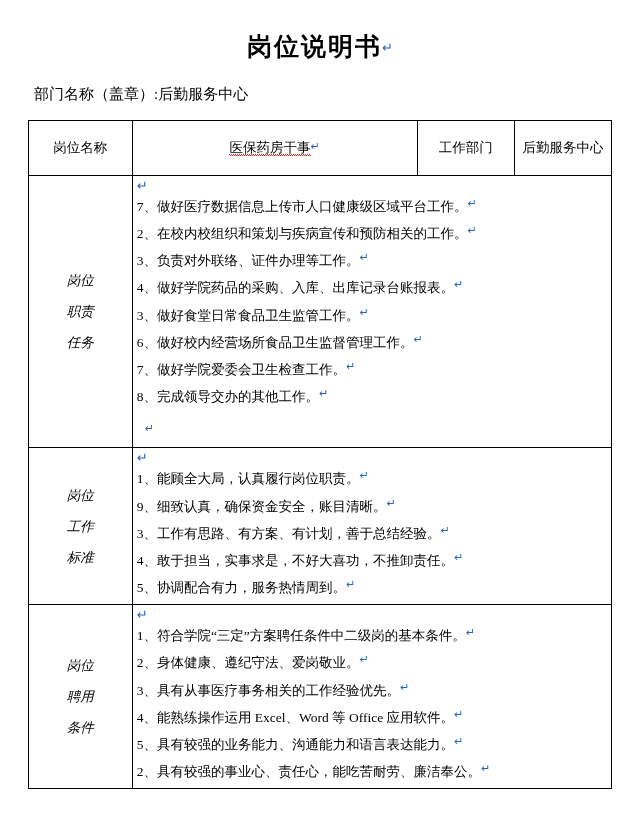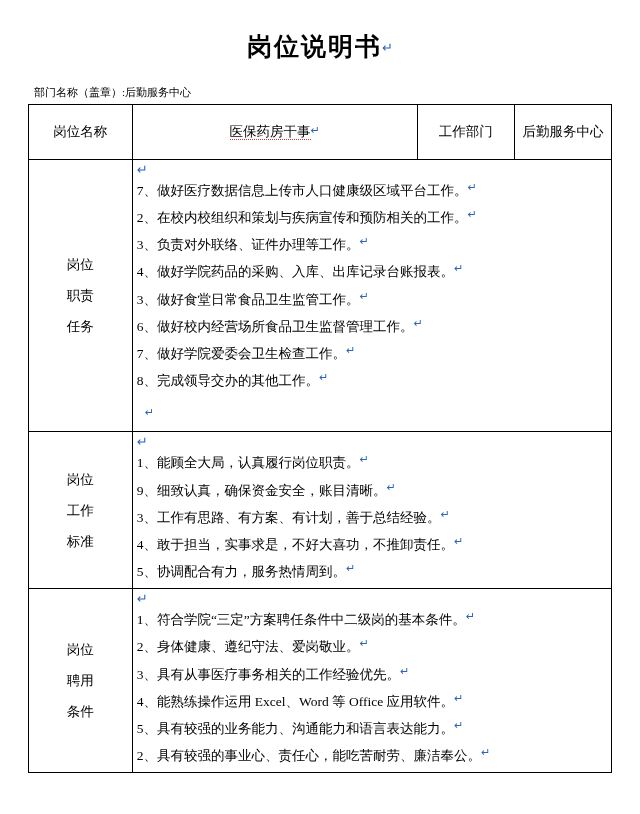--- a/index.html
+++ b/index.html
@@ -37,30 +37,31 @@
     vertical-align: 18%;
     letter-spacing: 0;
   }
   .pilcrow.sm {
     font-size: 11px;
   }
   .meta-row {
     display: flex;
     justify-content: space-between;
     align-items: flex-end;
-    font-size: 11px;
+    font-size: 15px;
     padding: 0 2px 4px 6px;
   }
   .meta-left, .meta-right {
     white-space: nowrap;
   }
   table.jd {
     border-collapse: collapse;
     width: 100%;
     table-layout: fixed;
+    margin-top: 12px;
   }
   table.jd td {
     border: 1px solid #000000;
     vertical-align: middle;
     font-size: 13.5px;
     padding: 3px 4px;
   }
   .ctr {
     text-align: center;
   }
@@ -76,20 +77,21 @@
   }
   .side-label {
     text-align: center;
     vertical-align: middle;
     line-height: 2.3;
     font-size: 14px;
     white-space: nowrap;
   }
   .side-label div {
     text-align: center;
+    font-style: italic;
   }
   .list-cell {
     vertical-align: top;
     padding: 5px 8px 10px 12px;
     font-size: 13.2px;
     line-height: 1.95;
   }
   .list-cell .top-mark {
     display: block;
     height: 14px;
@@ -98,20 +100,21 @@
   .list-cell ol {
     margin: 0;
     padding: 0;
     list-style: none;
   }
   .list-cell li {
     white-space: nowrap;
   }
   .spell-red {
     border-bottom: 1px dotted #d03030;
+    text-decoration: underline;
     text-decoration-color: #d03030;
     text-decoration-style: dotted;
     text-underline-offset: 2px;
   }
   .tail-mark {
     margin-top: 8px;
     padding-left: 8px;
     font-size: 13px;
   }
   .job-name-cell {

